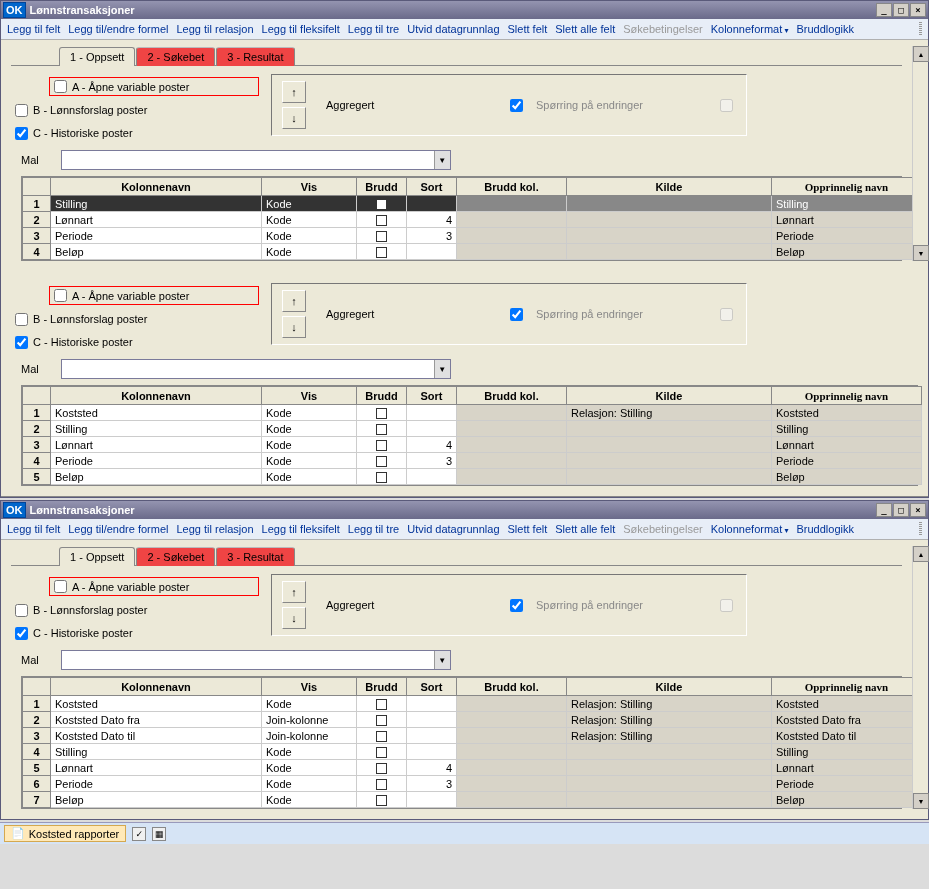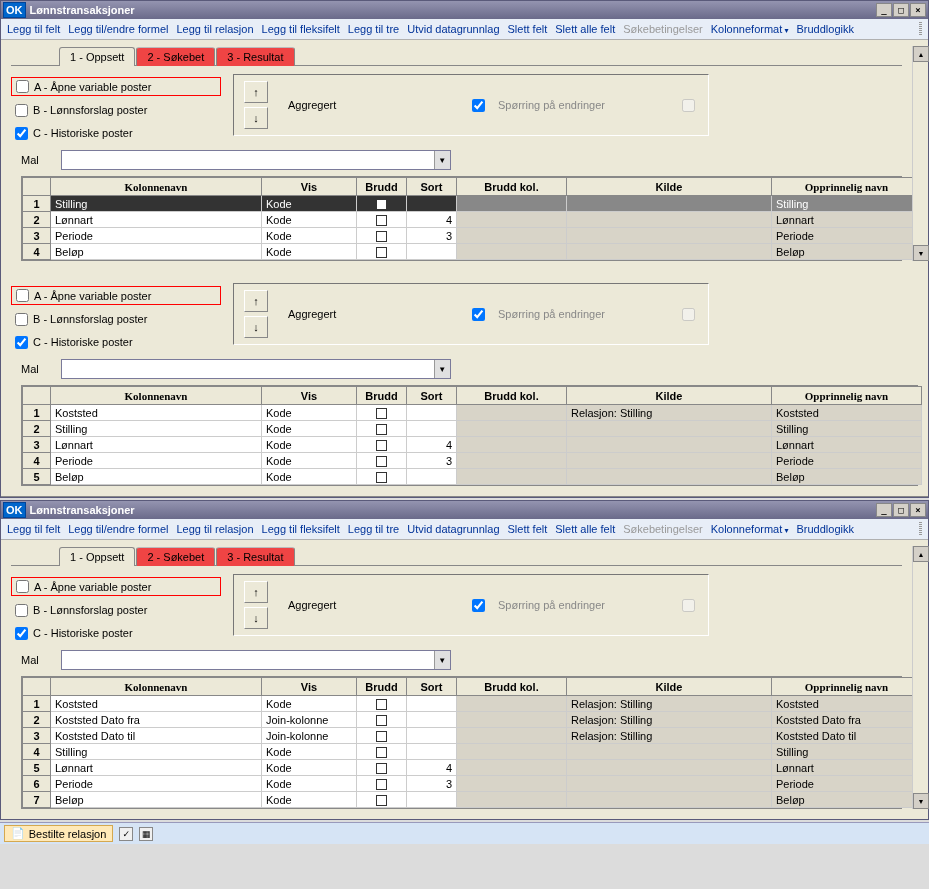--- a/index.html
+++ b/index.html
@@ -27,21 +27,21 @@
   .tabs { display: flex; margin: 6px 0 0 10px; position: relative; top: 1px; }
   .tab { border: 1px solid #888; border-bottom: none; padding: 3px 10px; background: #ece9d8; margin-right: 1px; cursor: pointer; border-radius: 3px 3px 0 0; }
   .tab.active { background: #ece9d8; position: relative; z-index: 2; margin-left: 48px; }
   .tab:not(.active) { background: #ef4444; border-top-color: #bbb; }
   .tab-line { border-top: 1px solid #888; margin: 0 10px 0 10px; }
   
   .config-row { display: flex; margin: 8px 10px; gap: 12px; align-items: flex-start; }
   .check-group { display: flex; flex-direction: column; gap: 6px; padding-top: 3px; }
   .check-item { display: flex; align-items: center; gap: 5px; }
   .check-item input { margin: 0; }
-  .red-box { border: 1px solid red; padding: 2px 4px; display: inline-flex; align-items: center; gap: 5px; width: 210px; }
+  .red-box { border: 1px solid red; padding: 2px 4px; display: inline-flex; align-items: center; gap: 5px; width: 210px; margin-left: 38px; }
   .gray-box { padding: 2px 4px; display: inline-flex; align-items: flex-start; gap: 5px; width: 210px; }
   
   .sunken-panel { border: 1px solid #888; border-top-color: #777; border-left-color: #777; border-right-color: #fff; border-bottom-color: #fff; padding: 6px 10px; background: #ece9d8; display: flex; align-items: center; gap: 20px; }
   .arrow-btns { display: flex; flex-direction: column; gap: 4px; }
   .arrow-btn { width: 24px; height: 22px; background: #ece9d8; border: 1px solid #888; border-top-color: #fff; border-left-color: #fff; display: flex; align-items: center; justify-content: center; cursor: pointer; font-size: 11px; }
   .agg-group { display: flex; flex-direction: row; gap: 10px; }
   .agg-row { display: flex; align-items: center; gap: 50px; width: 200px; justify-content: space-between; }
   .agg-row.disabled { color: #888; }
   
   .mal-row { display: flex; align-items: center; margin: 6px 10px 6px 20px; gap: 22px; }
@@ -53,21 +53,21 @@
   .grid th { background: #ece9d8; border: 1px solid #888; padding: 2px 4px; font-weight: bold; text-align: center; height: 18px; }
   .grid td { border: 1px solid #ccc; padding: 1px 4px; height: 16px; background: white; }
   .grid td.rownum { background: #ece9d8; text-align: center; font-weight: bold; border: 1px solid #888; width: 28px; }
   .grid td.shaded { background: #d8d4c8; }
   .grid tr.selected td { background: #333; color: white; }
   .grid tr.selected td.rownum { background: #ece9d8; color: black; }
   .grid tr.selected td.shaded { background: #888; color: white; }
   .grid td.center { text-align: center; }
   .grid td.right { text-align: right; }
   .col-num { width: 28px; }
-  .col-kol { width: 211px; font-family: Liberation Serif, serif; }
+  .col-kol { width: 211px; }
   .col-vis { width: 95px; }
   .col-brudd { width: 50px; }
   .col-sort { width: 50px; }
   .col-bruddkol { width: 110px; }
   .col-kilde { width: 205px; }
   .col-opp { width: 150px; font-family: Liberation Serif, serif; }
   .chkbox { display: inline-block; width: 11px; height: 11px; border: 1px solid #333; background: white; vertical-align: middle; }
   
   .inner-content { margin-right: 16px; }
   
@@ -495,17 +495,17 @@
     <div class="scroll-right">
       <div class="scroll-arrow up">▲</div>
       <div class="scroll-arrow down">▼</div>
     </div>
   </div>
 </div>
 
 <div class="taskbar">
   <div class="taskbar-btn">
     <span>📄</span>
-    <span>Bestilte relasjon</span>
+    <span>Koststed rapporter</span>
   </div>
   <div class="taskbar-icon">✓</div>
   <div class="taskbar-icon">▦</div>
 </div>
 
 </body></html>

